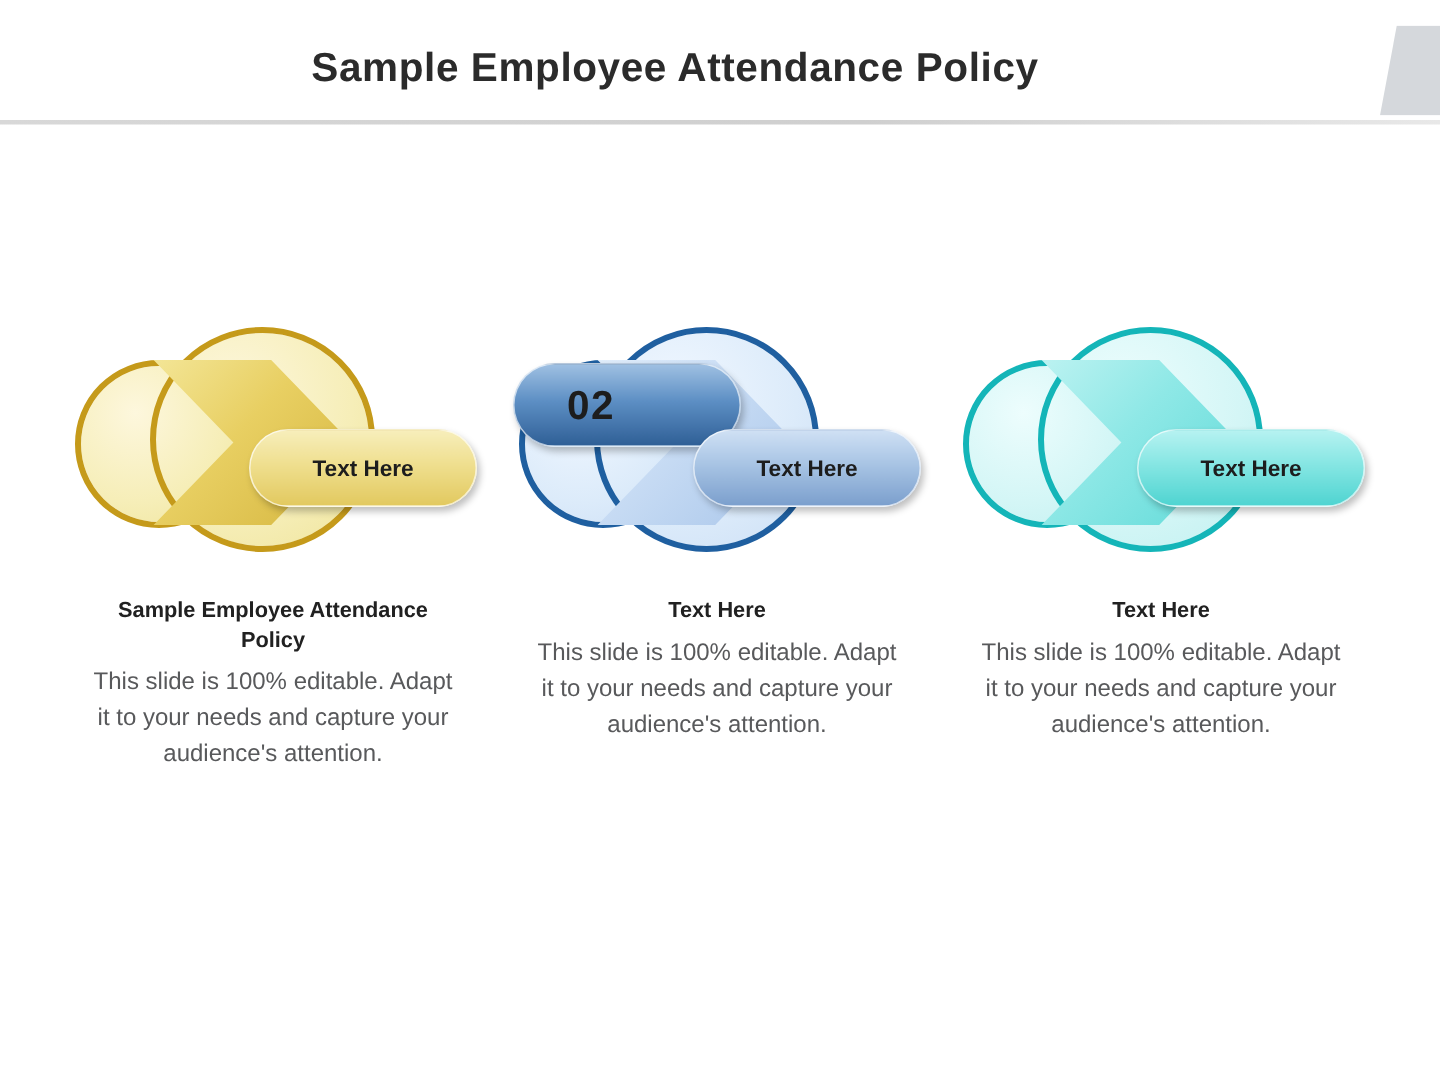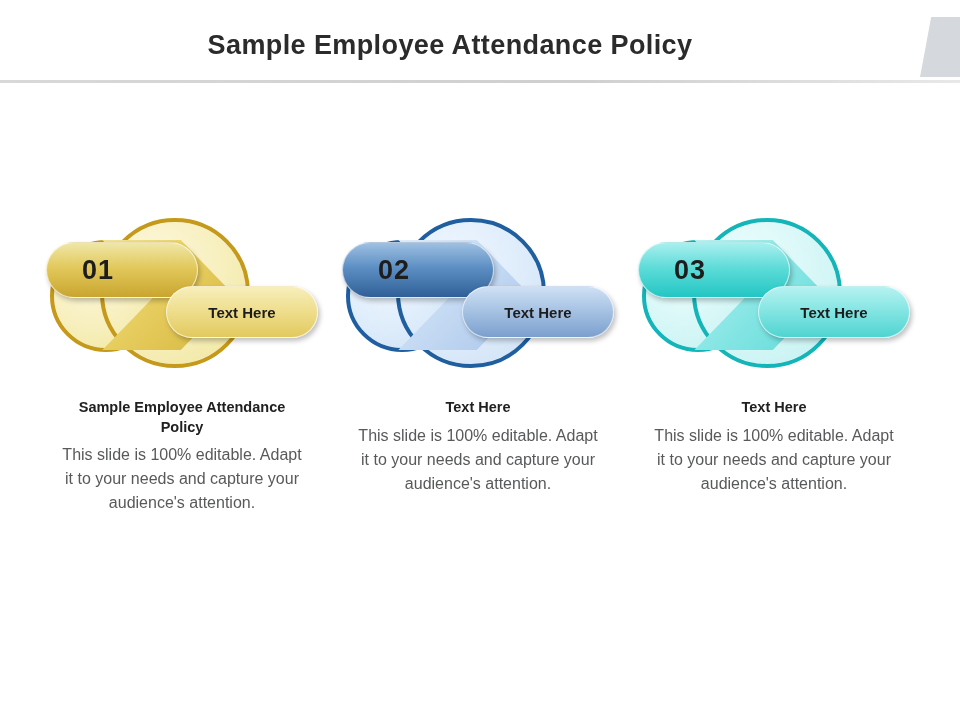--- a/index.html
+++ b/index.html
@@ -259,23 +259,20 @@
 
   <div class="cols">
 
     <div class="col c1">
       <div class="graphic">
         <div class="lobe-fill big"></div>
         <div class="lobe-fill small"></div>
         <div class="lobe big"></div>
         <div class="lobe small"></div>
         <div class="ribbon"></div>
-        <div class="num-pill">
-          <span class="num-text">01</span>
-        </div>
         <div class="th-pill">
           <span class="th-text">Text Here</span>
         </div>
       </div>
       <div class="caption">
         <div class="cap-head">Sample Employee Attendance Policy</div>
         <div class="cap-body">This slide is 100% editable.  Adapt it to your needs and capture your audience's attention.</div>
       </div>
     </div>
 
@@ -299,23 +296,20 @@
       </div>
     </div>
 
     <div class="col c3">
       <div class="graphic">
         <div class="lobe-fill big"></div>
         <div class="lobe-fill small"></div>
         <div class="lobe big"></div>
         <div class="lobe small"></div>
         <div class="ribbon"></div>
-        <div class="num-pill">
-          <span class="num-text">03</span>
-        </div>
         <div class="th-pill">
           <span class="th-text">Text Here</span>
         </div>
       </div>
       <div class="caption">
         <div class="cap-head">Text Here</div>
         <div class="cap-body">This slide is 100% editable.  Adapt it to your needs and capture your audience's attention.</div>
       </div>
     </div>
 

